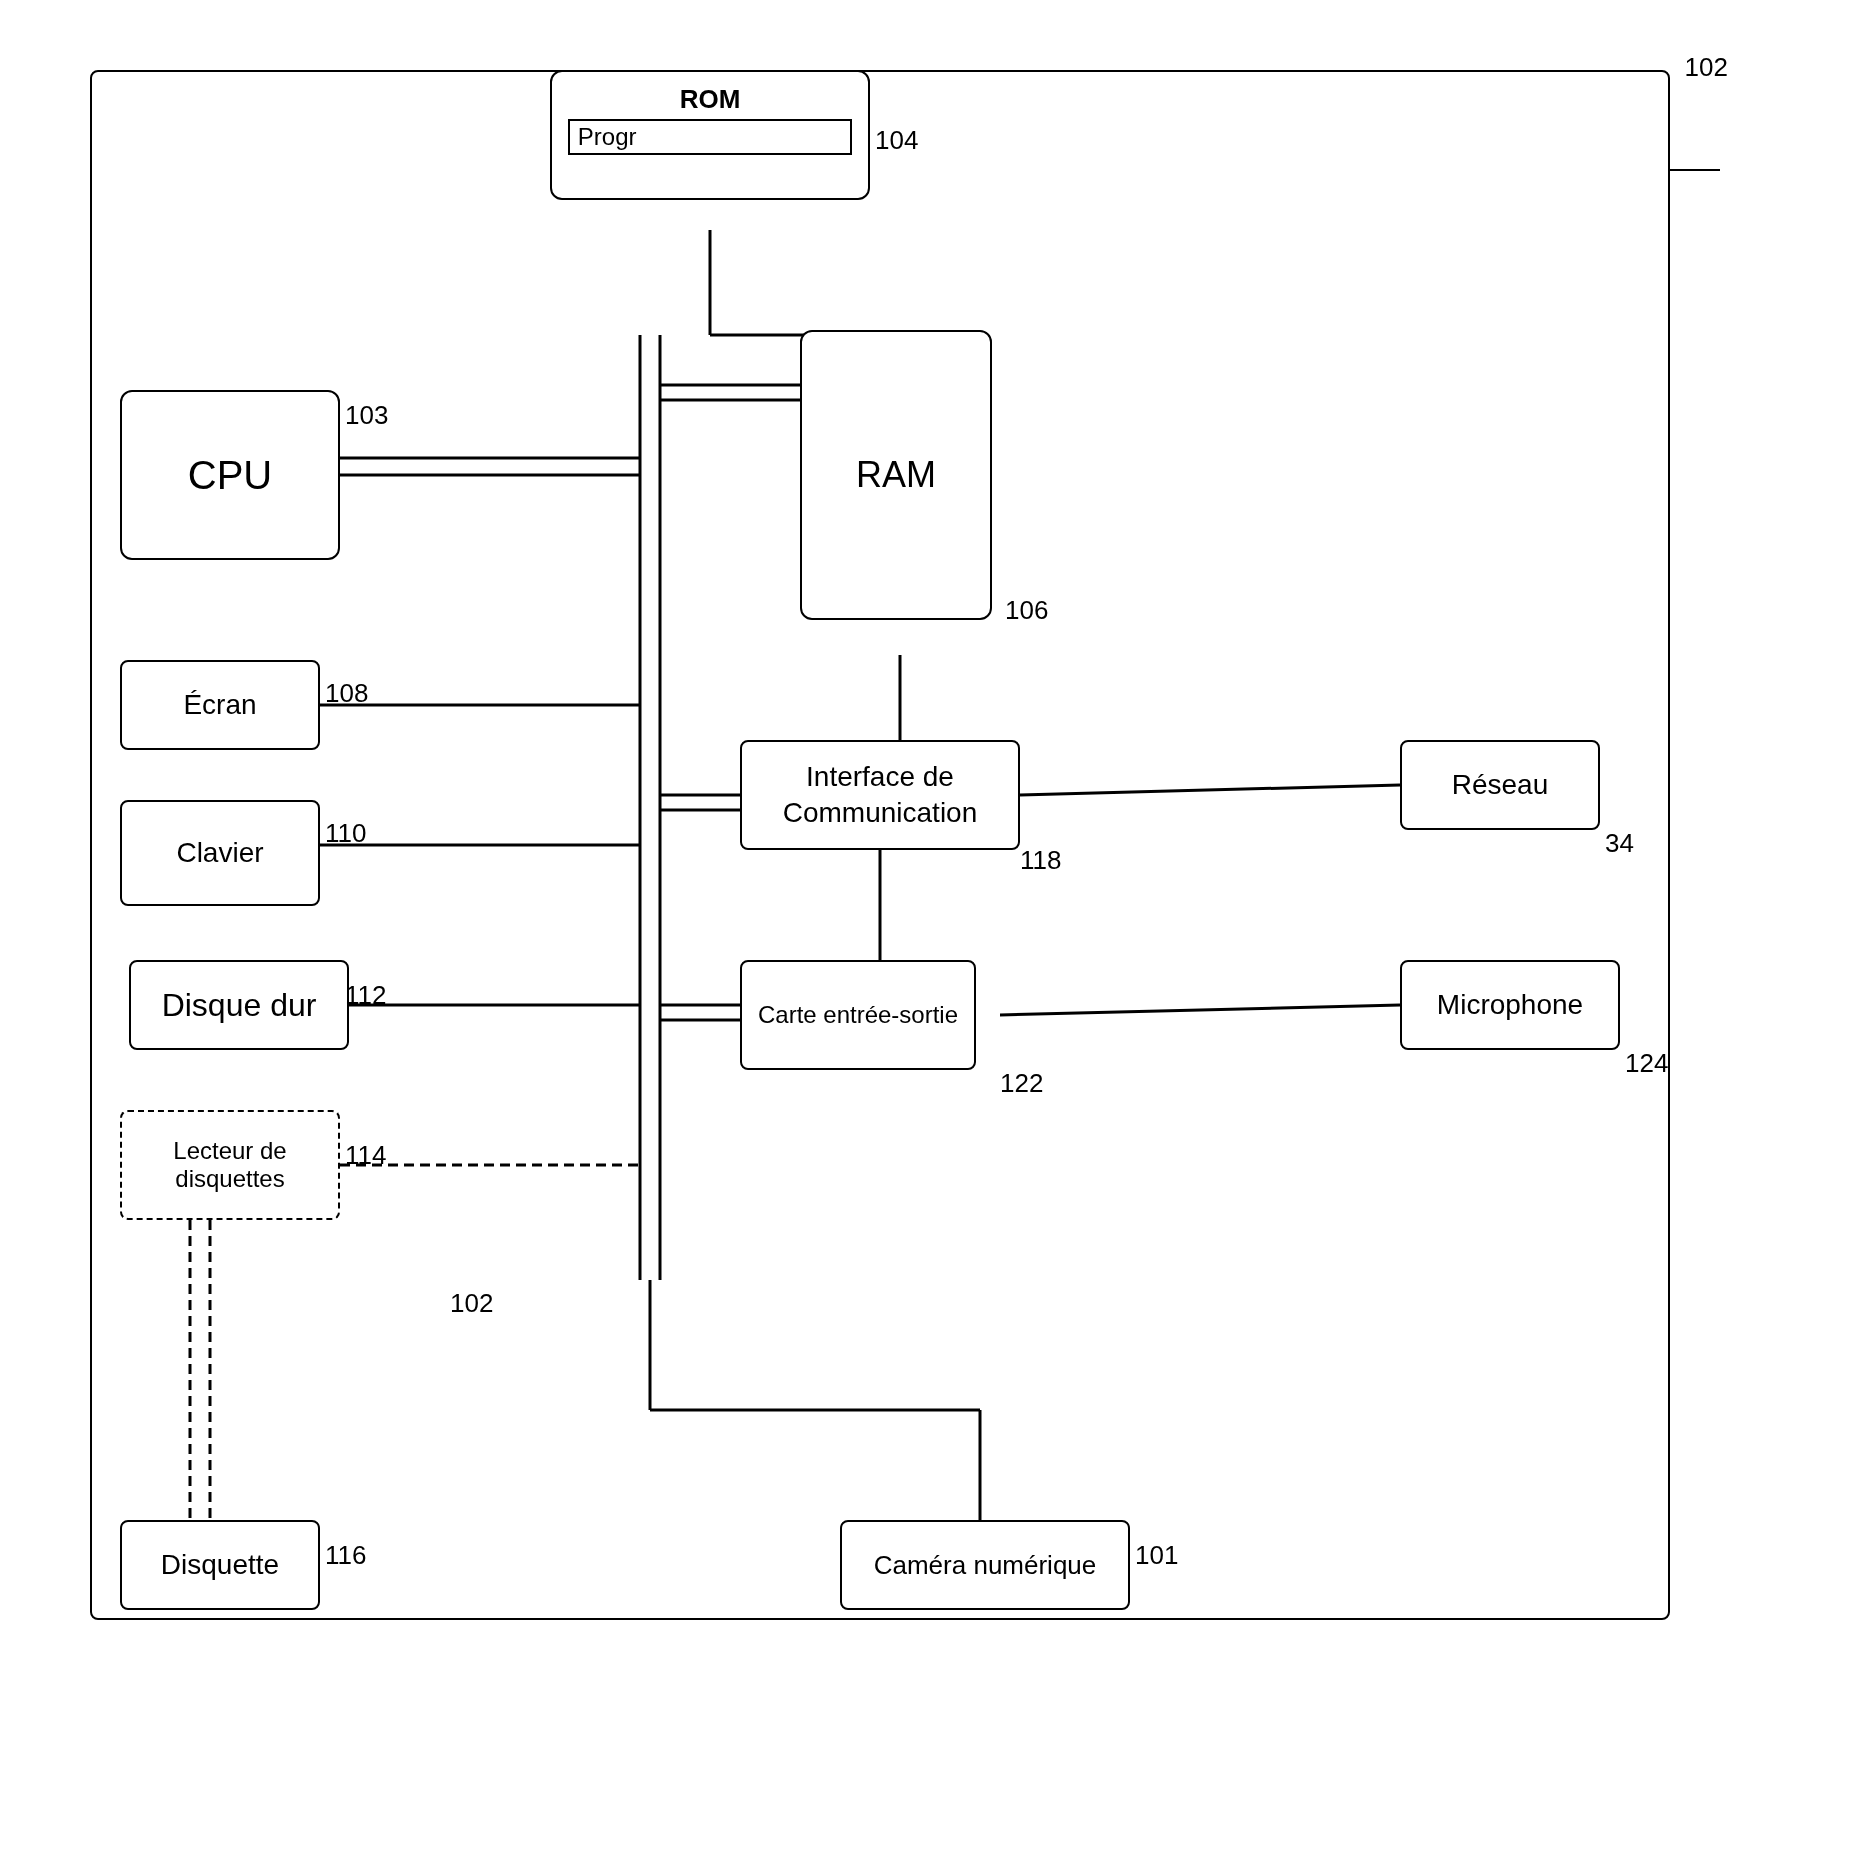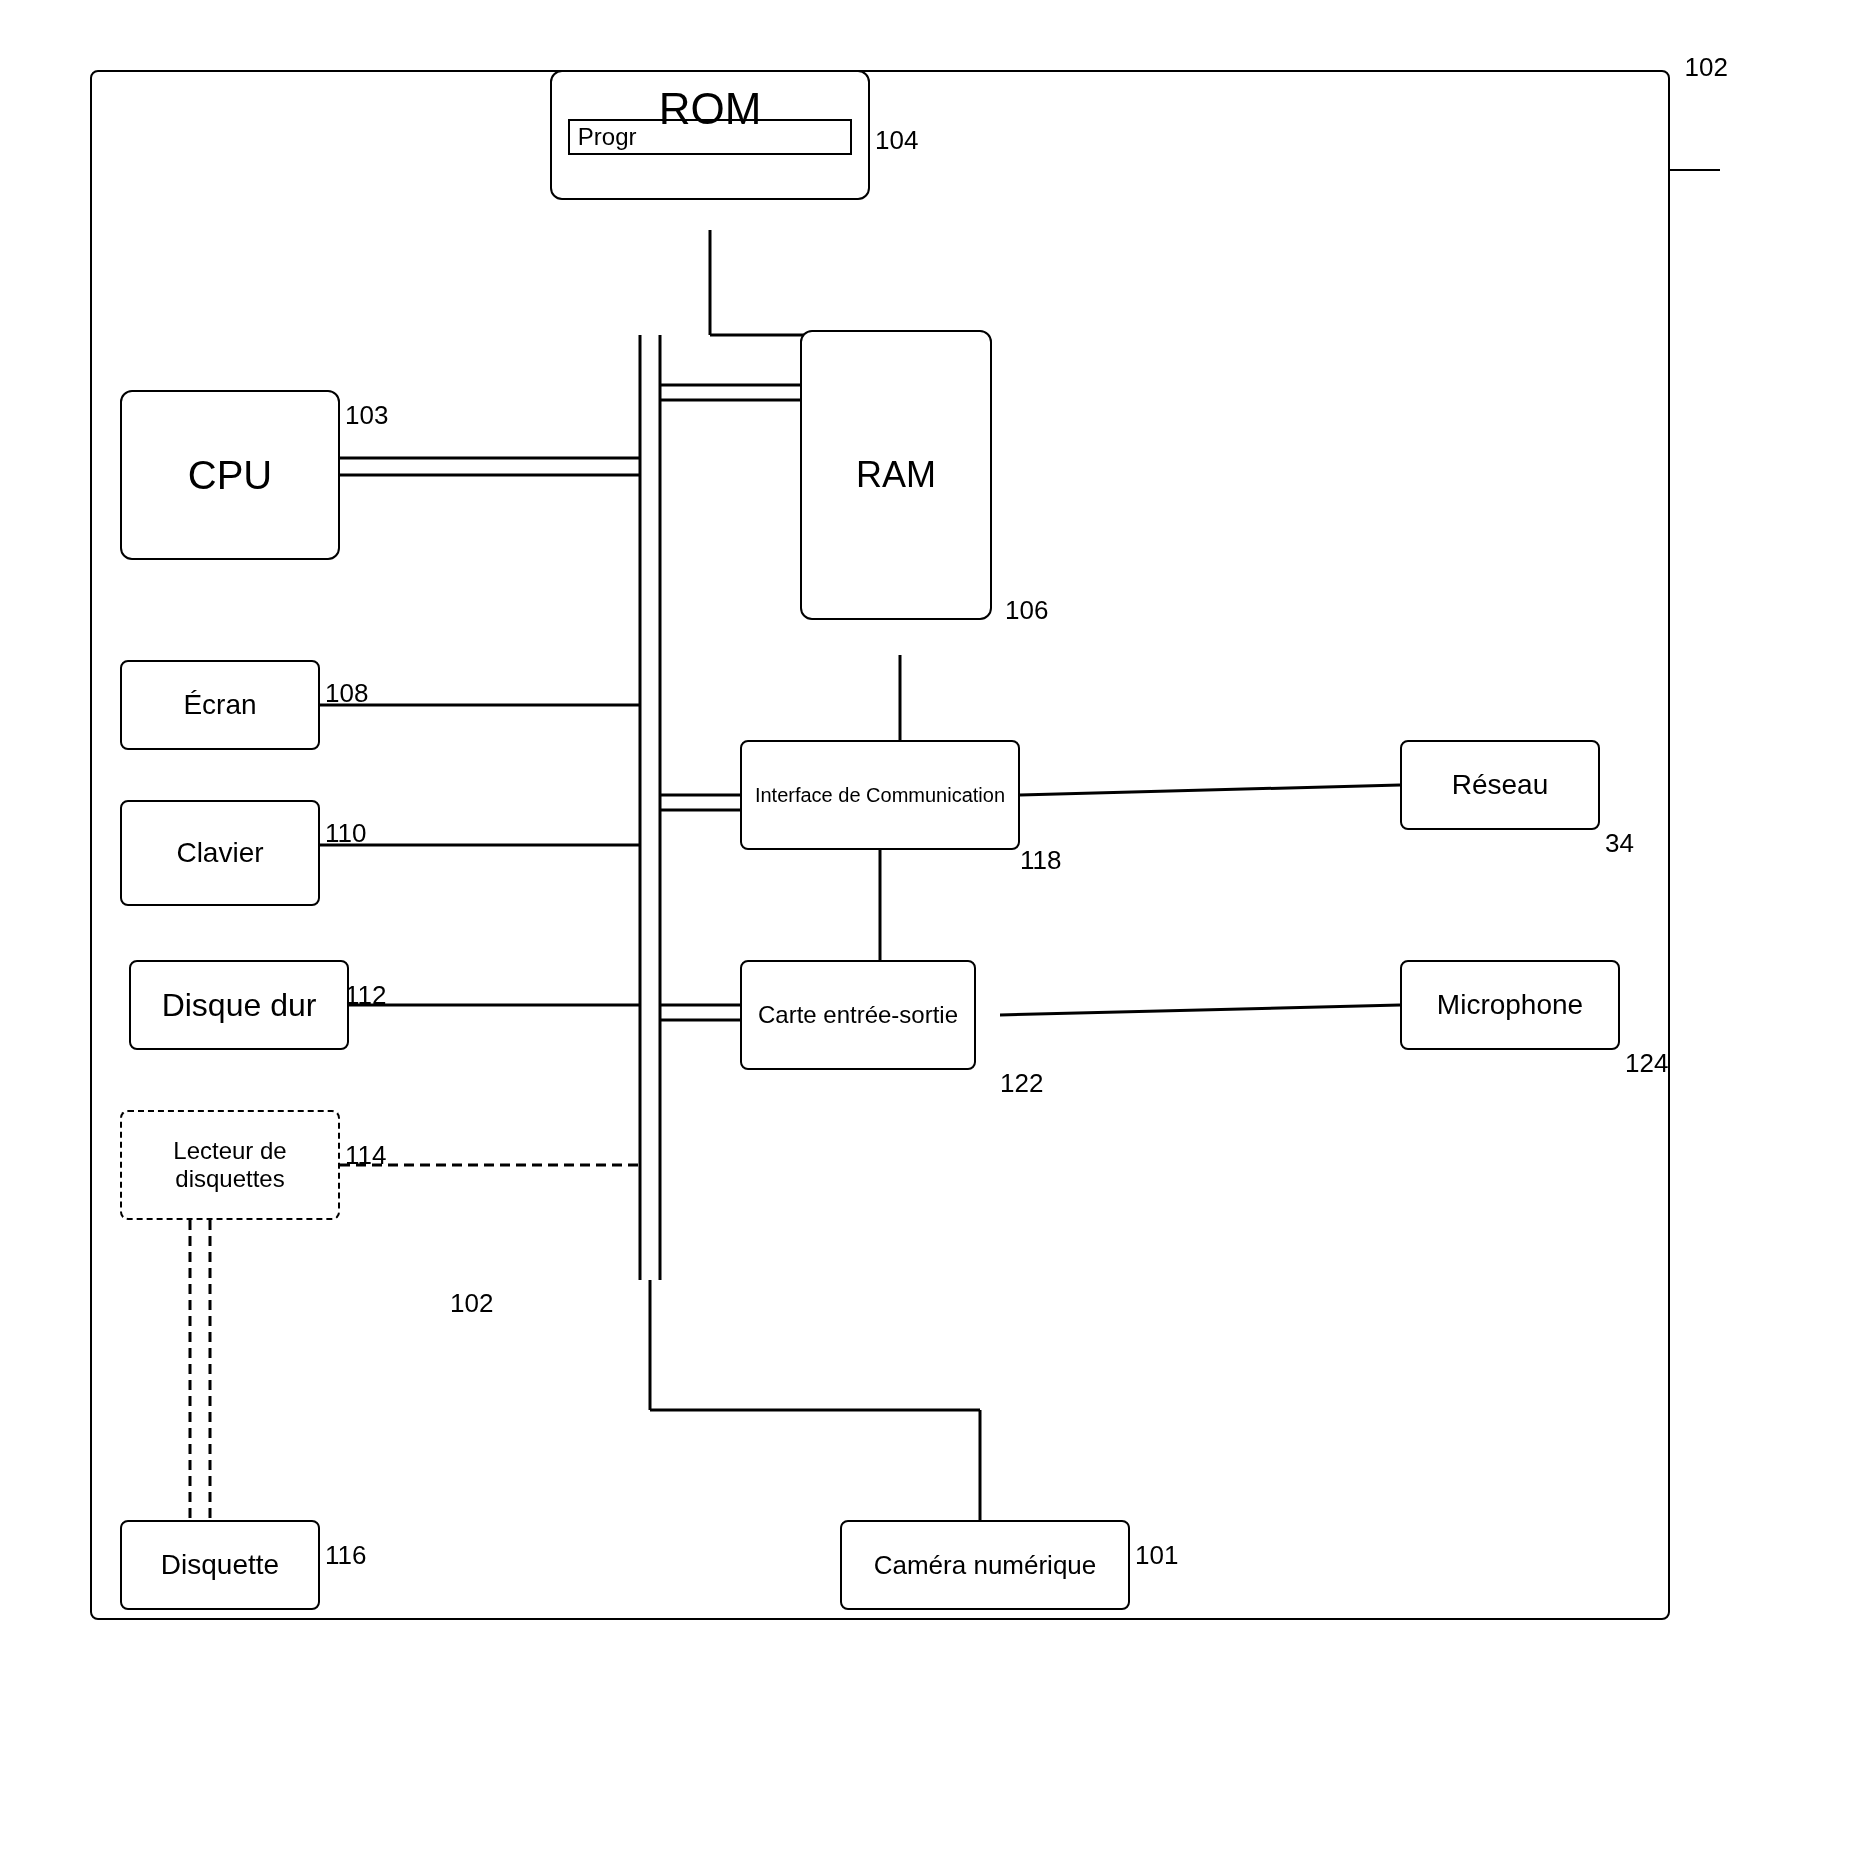--- a/index.html
+++ b/index.html
@@ -246,21 +246,21 @@
     <line x1="920" y1="1370" x2="920" y2="1480" stroke="#000" stroke-width="3"></line>
 
     <line x1="1610" y1="130" x2="1660" y2="130" stroke="#000" stroke-width="2"></line>
   </svg>
 
   <div class="main-box">
     <span class="num-label" style="top:-20px; right:-60px;">102</span>
   </div>
 
   <div class="block rom-box">
-    <span style="font-size:44px; font-weight:normal; position:absolute; top:12px; left:50%; transform:translateX(-50%);">ROM</span>
+    <span style="font-size:26px; font-weight:bold; position:absolute; top:12px; left:50%; transform:translateX(-50%);">ROM</span>
     <div class="rom-inner">
       <span>Progr</span>
     </div>
   </div>
   <span class="num-label" style="top:85px; left:815px;">104</span>
 
   <div class="block cpu-box">
     <span>CPU</span>
   </div>
   <span class="num-label" style="top:360px; left:285px;">103</span>
@@ -284,21 +284,21 @@
     <span>Disque dur</span>
   </div>
   <span class="num-label" style="top:940px; left:285px;">112</span>
 
   <div class="block lecteur-box">
     <span style="font-size:24px; text-align:center; padding:4px;">Lecteur de disquettes</span>
   </div>
   <span class="num-label" style="top:1100px; left:285px;">114</span>
 
   <div class="block interface-box">
-    <span style="font-size:20px; text-align:center; padding:4px;">Interface de Communication</span>
+    <span style="font-size:28px; text-align:center; padding:4px;">Interface de Communication</span>
   </div>
   <span class="num-label" style="top:805px; left:960px;">118</span>
 
   <div class="block carte-box">
     <span style="font-size:24px; text-align:center; padding:4px;">Carte entrée-sortie</span>
   </div>
   <span class="num-label" style="top:1028px; left:940px;">122</span>
 
   <div class="block reseau-box">
     <span>Réseau</span>

